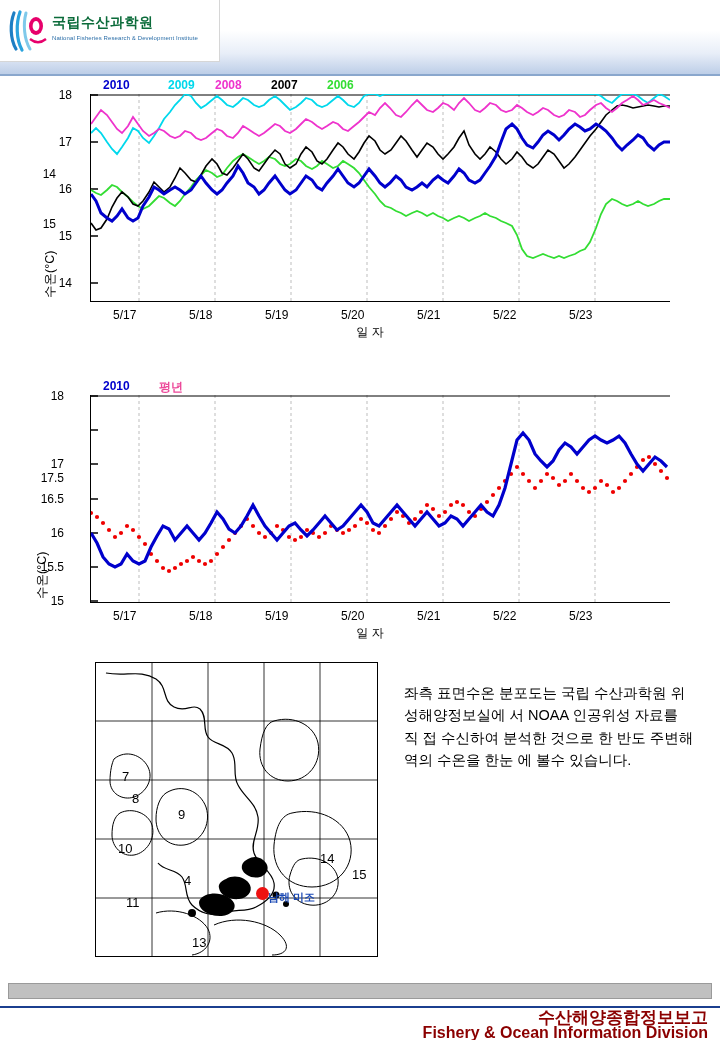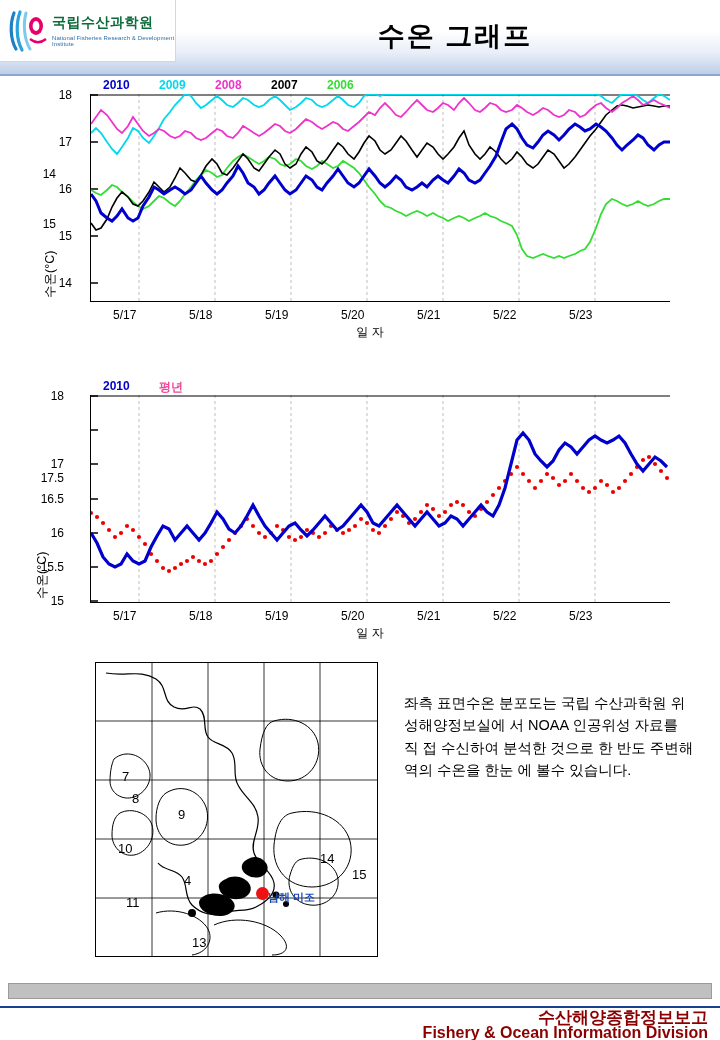--- a/index.html
+++ b/index.html
@@ -15,21 +15,21 @@
     overflow: hidden;
     background: #ffffff;
   }
 
   
   #header {
     position: absolute; left: 0; top: 0; width: 720px; height: 76px;
     background: linear-gradient(to bottom, #ffffff 0%, #ffffff 40%, #e8eef8 70%, #b9cbe6 100%);
   }
   #logo-box {
-    position: absolute; left: 0; top: 0; width: 176px; height: 62px;
+    position: absolute; left: 0; top: 0; width: 220px; height: 62px;
     background: #ffffff;
     border-right: 1px solid #d6d6d6;
     border-bottom: 1px solid #d6d6d6;
   }
   #logo-mark {
     position: absolute; left: 8px; top: 9px; width: 40px; height: 44px;
   }
   #logo-text-ko {
     position: absolute; left: 52px; top: 14px;
     font-size: 14px; font-weight: bold; color: #0b6b3a;
@@ -108,21 +108,21 @@
     position: absolute; left: 172px; top: 227px;
     font-size: 11px; font-weight: bold; color: #1a49b5;
     white-space: nowrap;
   }
 
   
   #desc {
     position: absolute; left: 404px; top: 682px; width: 290px;
     font-size: 14.5px; color: #000; line-height: 1.55;
   }
-  #desc p { margin: 10px 0 14px 0; }
+  #desc p { margin: 0 0 14px 0; }
   #desc .indent { text-indent: 0; }
 
   
   #footer-bar {
     position: absolute; left: 8px; top: 983px; width: 704px; height: 16px;
     background: #c0c0c0; border: 1px solid #9a9a9a;
   }
   #footer-rule {
     position: absolute; left: 0; top: 1006px; width: 720px; height: 2px;
     background: #1b3f8f;
@@ -148,21 +148,20 @@
         <path d="M6 4 C 2 14, 2 30, 8 40" stroke="#1d7fc4" stroke-width="3.2" fill="none" stroke-linecap="round"></path>
         <path d="M12 3 C 8 14, 8 30, 14 41" stroke="#2aa3dd" stroke-width="3.2" fill="none" stroke-linecap="round"></path>
         <path d="M18 4 C 15 15, 16 30, 22 40" stroke="#7fc9ea" stroke-width="3" fill="none" stroke-linecap="round"></path>
         <ellipse cx="28" cy="17" rx="7" ry="9" fill="#e7006b"></ellipse>
         <ellipse cx="28" cy="17" rx="3.4" ry="5" fill="#ffffff"></ellipse>
         <path d="M22 30 C 27 34, 33 34, 38 30" stroke="#e7006b" stroke-width="2.4" fill="none"></path>
       </svg>
       <div id="logo-text-ko">국립수산과학원</div>
       <div id="logo-text-en">National Fisheries Research &amp; Development Institute</div>
     </div>
-    <div id="header-title">수온 그래프</div>
     <div id="header-rule"></div>
   </div>
 
   <div class="chart" id="chart1" style="left:0; top:82px; width:720px; height:260px;">
 
     <div class="ylabel" style="left:42px; top:216px; font-size:12.5px;">수온(°C)</div>
 
     <div class="ytick" style="left:22px; top:85px;">14</div>
     <div class="ytick" style="left:22px; top:135px;">15</div>
     <div class="ytick" style="left:22px; top:86px;"></div>
@@ -211,21 +210,21 @@
     <div class="xtick" style="left:113px; top:226px;">5/17</div>
     <div class="xtick" style="left:189px; top:226px;">5/18</div>
     <div class="xtick" style="left:265px; top:226px;">5/19</div>
     <div class="xtick" style="left:341px; top:226px;">5/20</div>
     <div class="xtick" style="left:417px; top:226px;">5/21</div>
     <div class="xtick" style="left:493px; top:226px;">5/22</div>
     <div class="xtick" style="left:569px; top:226px;">5/23</div>
     <div class="xaxis-label" style="left:340px; top:242px; width:60px;">일 자</div>
 
     <div class="legend-item" style="left:103px; top:-4px; color:#0000cc;">2010</div>
-    <div class="legend-item" style="left:159px; top:-4px; color:#00d8ec;">2009</div>
+    <div class="legend-item" style="left:168px; top:-4px; color:#00d8ec;">2009</div>
     <div class="legend-item" style="left:215px; top:-4px; color:#ee33cc;">2008</div>
     <div class="legend-item" style="left:271px; top:-4px; color:#000000;">2007</div>
     <div class="legend-item" style="left:327px; top:-4px; color:#33dd33;">2006</div>
   </div>
 
   <div class="chart" id="chart2" style="left:0; top:383px; width:720px; height:260px;">
 
     <div class="ylabel" style="left:34px; top:216px; font-size:12.5px;">수온(°C)</div>
 
     <div class="plot" id="plot2" style="left:90px; top:12px; width:580px; height:208px;">

